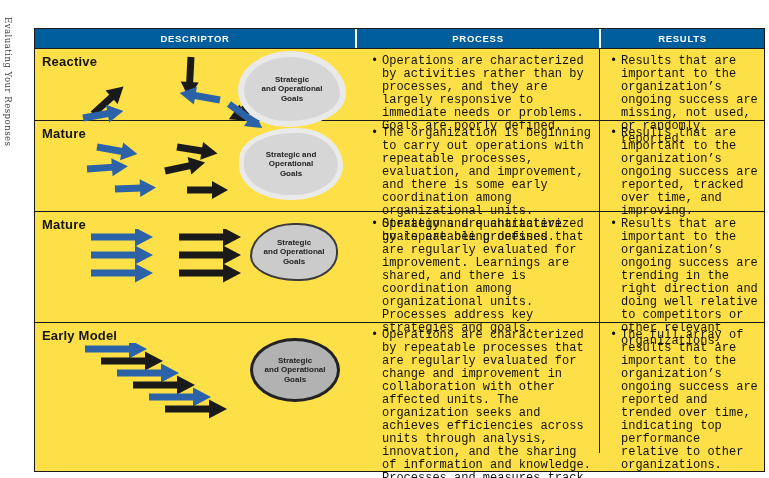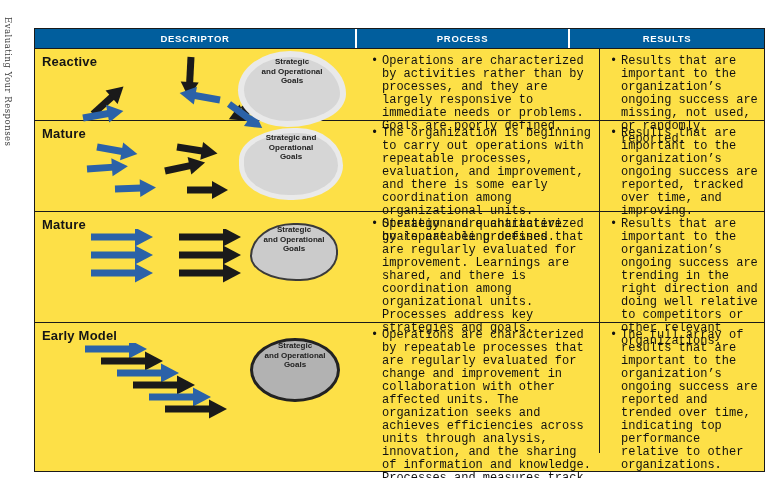--- a/index.html
+++ b/index.html
@@ -27,21 +27,21 @@
     display:flex;height:20px;background:var(--header-bg,#015e9d);
     border-bottom:1.5px solid #1a1a1a;
   }
   .th{
     display:flex;align-items:center;justify-content:center;
     color:var(--header-text,#ffffff);
     font-family:"Liberation Sans",sans-serif;font-weight:bold;
     font-size:9.5px;letter-spacing:0.7px;
   }
   .th.c1{width:320px;}
-  .th.c2{width:213px;border-left:2px solid #fff;}
+  .th.c2{width:244px;border-left:2px solid #fff;}
   .th.c3{flex:1;border-left:2px solid #fff;}
 
   .row{display:flex;border-bottom:1.5px solid #1a1a1a;}
   .row:last-child{border-bottom:none;}
   .r1{height:72px;} .r2{height:91px;} .r3{height:111px;} .r4{height:130px;}
 
   .cell-desc{width:320px;position:relative;}
   .cell-proc{width:244px;padding:6px 8px 0 15px;}
   .cell-res{flex:1;border-left:1.5px solid #1a1a1a;padding:6px 6px 0 9px;}
 
@@ -56,21 +56,21 @@
     font-size:12px;line-height:13px;color:#111;font-family:Liberation Mono, monospace;
   }
   .bullet::before{content:"\2022";position:absolute;left:1px;top:0;}
 
   .arrows{position:absolute;}
   .fb{fill:var(--arrow-black,#1a1a1a);}
   .fu{fill:var(--arrow-blue,#2b62a8);}
 
   .goal-blob{
     position:absolute;display:flex;flex-direction:column;
-    align-items:center;justify-content:flex-start;text-align:center;
+    align-items:center;justify-content:center;text-align:center;
     font-family:"Liberation Sans",sans-serif;font-weight:bold;
     font-size:8px;line-height:9.5px;color:#222;
   }
   .blob-reactive{
     width:96px;height:64px;right:15px;top:8px;
     background:#d6d6d6;border-radius:48% 52% 55% 45%/52% 58% 42% 48%;
     box-shadow:0 0 0 6px #e9e9e9;
   }
   .blob-early{
     width:94px;height:62px;right:17px;top:12px;

